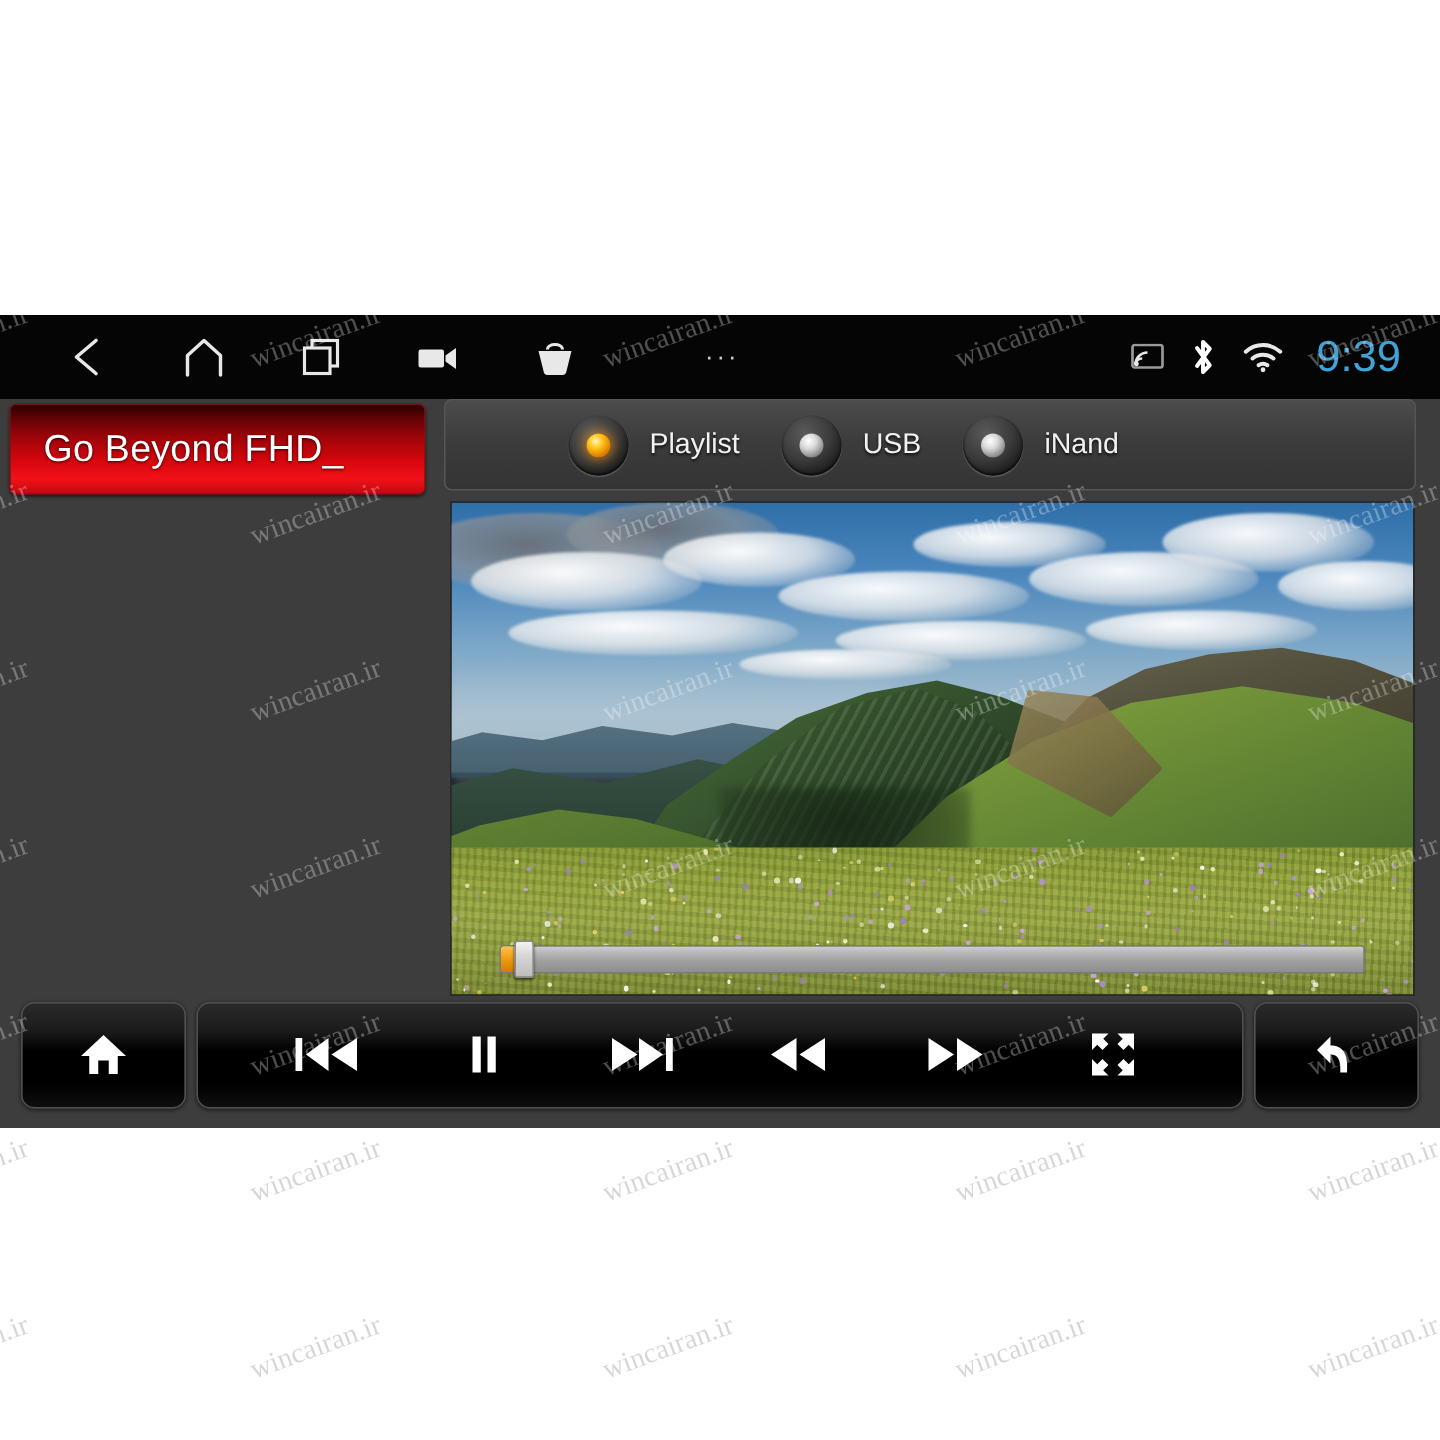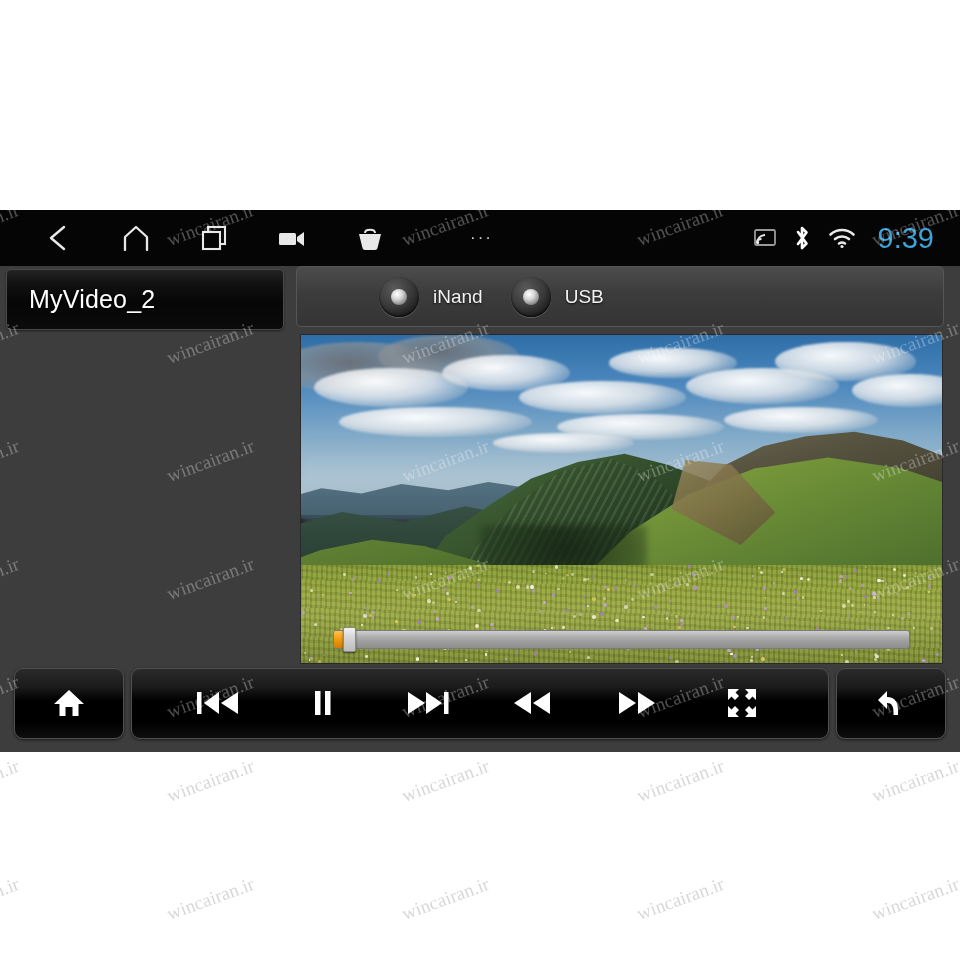--- a/index.html
+++ b/index.html
@@ -364,39 +364,45 @@
             <circle cx="14" cy="19.5" r="1.6" fill="#e8e8e8"></circle>
           </svg>
         </div>
         <div class="clock">9:39</div>
       </div>
     </div>
 
     <div id="body">
 
       <div id="playlist">
-        <div class="pl-item normal">
-          <span>MyVideo_2</span>
+        <div class="pl-item selected">
+          <span>Go Beyond FHD_</span>
         </div>
       </div>
 
       <div id="rightpane">
 
         <div id="sources">
           <div class="source">
-            <div class="knob">
+            <div class="knob on">
               <div class="led"></div>
             </div>
-            <div class="src-label">iNand</div>
+            <div class="src-label">Playlist</div>
           </div>
           <div class="source">
             <div class="knob">
               <div class="led"></div>
             </div>
             <div class="src-label">USB</div>
+          </div>
+          <div class="source">
+            <div class="knob">
+              <div class="led"></div>
+            </div>
+            <div class="src-label">iNand</div>
           </div>
         </div>
 
         <div id="video">
           <div id="scene">
             <div class="sky"></div>
 
             <div class="cloud dark" style="left:-4%;  top:2%;  width:26%; height:16%;"></div>
             <div class="cloud dark" style="left:12%;  top:0%;  width:22%; height:13%;"></div>
             <div class="cloud" style="left:2%;   top:10%; width:24%; height:12%;"></div>

